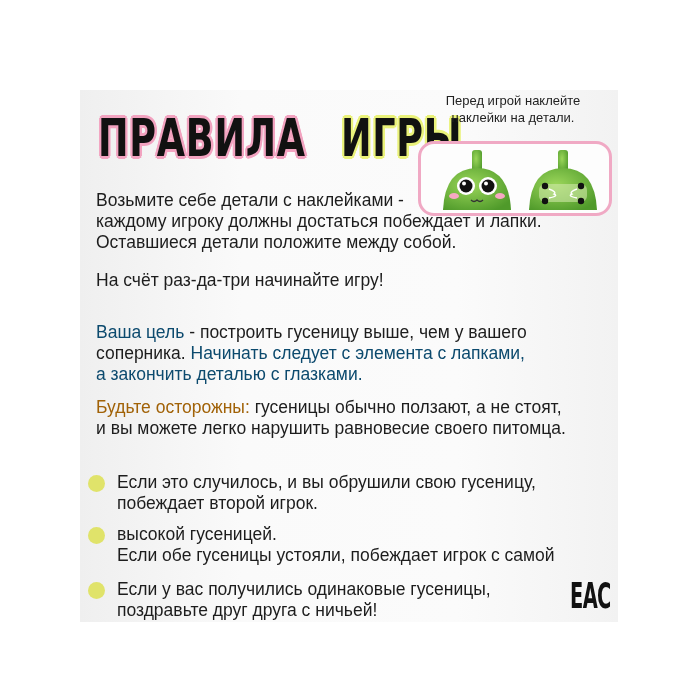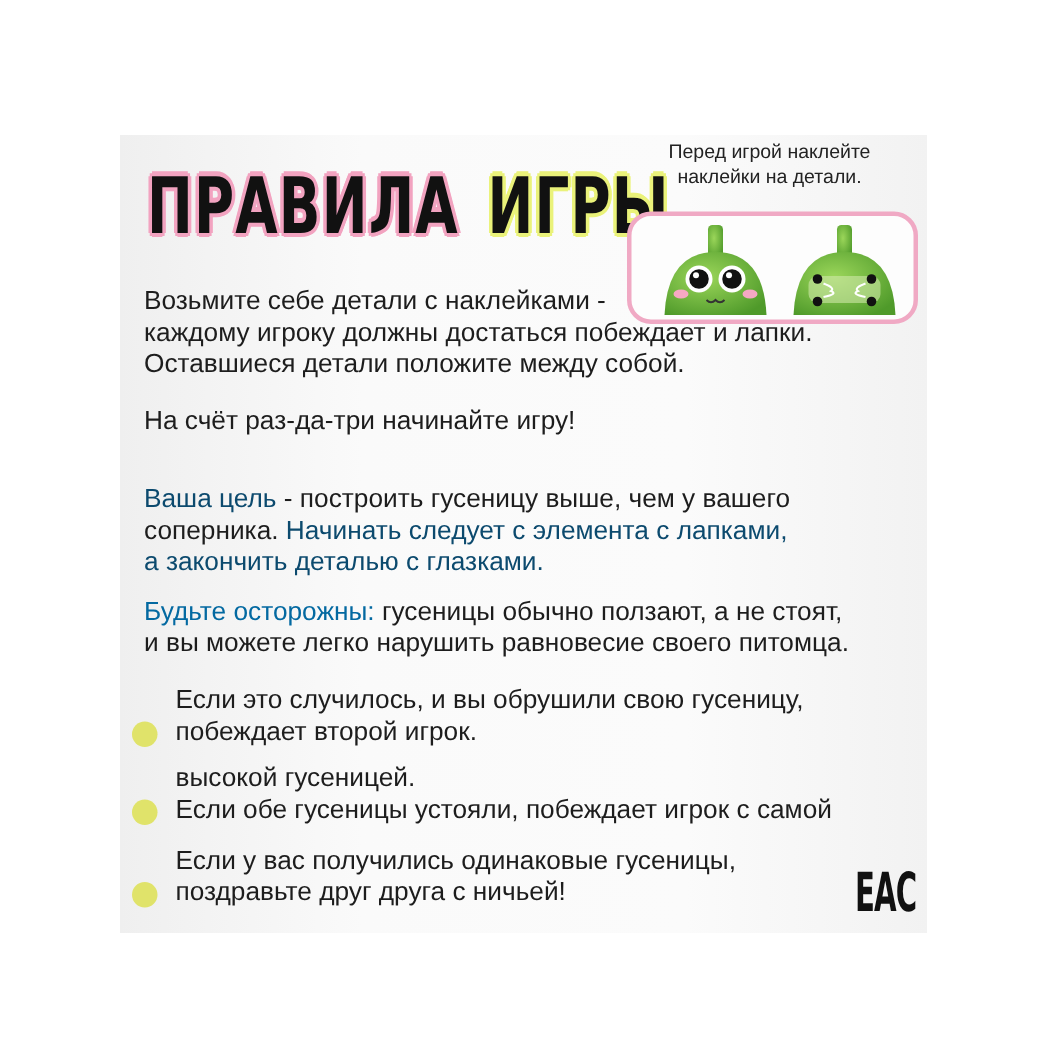--- a/index.html
+++ b/index.html
@@ -7,21 +7,21 @@
       width: 700px; height: 700px; background: #ffffff;
       position: relative; overflow: hidden;
       font-family: "DejaVu Sans", sans-serif; color: #1a1a1a;
     }
     .card {
       position: absolute; left: 80px; top: 90px; width: 538px; height: 532px;
       background: linear-gradient(90deg, #efefef 0%, #fafafa 30%, #fbfbfb 70%, #f2f2f2 100%);
     }
     .title {
       position: absolute; left: 98px; top: 108px; height: 60px;
-      display: flex; align-items: flex-end; 
+      display: flex; align-items: flex-end; gap: 16px;
     }
     .title-word {
       font-family: "DejaVu Sans Condensed", "DejaVu Sans", sans-serif;
       font-weight: bold; font-size: 52px; letter-spacing: 1px; line-height: 60px;
       color: #111; transform: scaleX(0.78); transform-origin: left center;
       display: inline-block;
     }
     .title-word.pink {
       text-shadow:
         3px 0 0 #f2a3c0, -3px 0 0 #f2a3c0, 0 3px 0 #f2a3c0, 0 -3px 0 #f2a3c0,
@@ -43,23 +43,23 @@
       background: #fdfdfd;
     }
     .bug {
       position: absolute; top: 4px;
     }
     .body-text {
       position: absolute; left: 96px; font-family: "Liberation Sans", sans-serif;
       font-size: 17.5px; line-height: 21px; color: #1d1d1d; white-space: nowrap;
     }
     .pink-text { color: #0c4a6e; }
-    .yellow-text { color: #0369a1; }
+    .yellow-text { color: #a16207; }
     .bullet-row {
-      position: absolute; left: 88px; display: flex; align-items: flex-end;
+      position: absolute; left: 88px; display: flex; align-items: flex-start; margin-top: 16px;
     }
     .dot {
       width: 17px; height: 17px; border-radius: 50%; background: #e0e36a;
       margin-top: 3px; margin-right: 12px; flex: none;
     }
     .bullet-text {
       font-family: "Liberation Sans", sans-serif; font-size: 17.5px; line-height: 21px;
       color: #1d1d1d; white-space: nowrap;
     }
     .eac {

